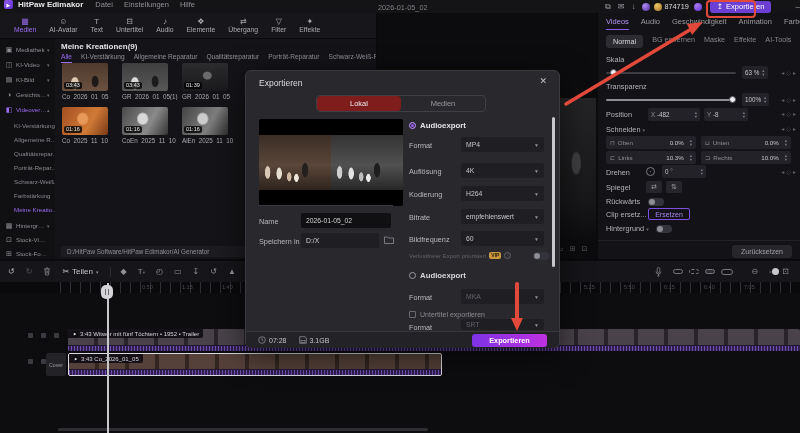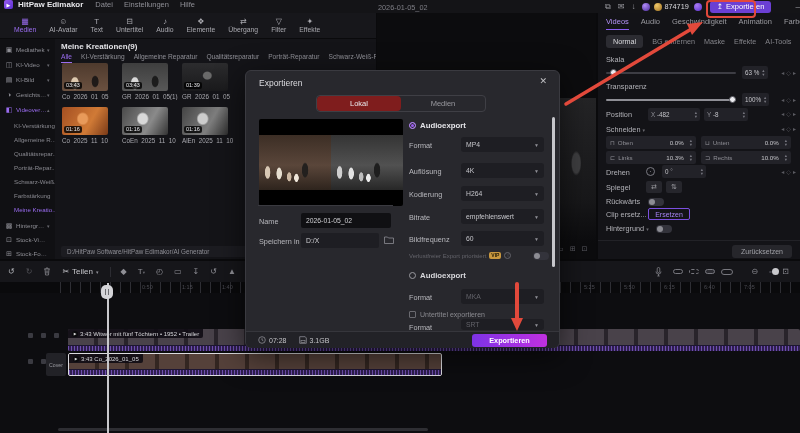--- a/index.html
+++ b/index.html
@@ -39,21 +39,21 @@
 .badge{position:absolute;left:2px;bottom:2px;background:rgba(0,0,0,.8);border-radius:2px;font-size:5.5px;padding:0 2px;color:#e8e8ec;line-height:7px}
 .tname{position:absolute;font-size:6.3px;color:#a8a8ae;width:56px;white-space:nowrap;overflow:hidden}
 #media-path{position:absolute;left:6px;top:207px;width:307px;height:11px;background:#1c1c21;border-radius:2px;display:flex;align-items:center;padding-left:6px;font-size:6.3px;color:#8f8f96}
 
 #player{left:377px;top:13px;width:219px;height:246px;background:#0c0c0e}
 #player-head{position:absolute;left:0;top:0;width:219px;height:17px;background:#151519;display:flex;align-items:center;padding-left:13px;font-size:7.5px;color:#8f8f96}
 
 #props{left:598px;top:13px;width:202px;height:246px;background:#131317}
 #ptabs{position:absolute;left:8px;top:4px;display:flex;gap:12px;font-size:7.5px;color:#9a9aa0}
 .ptab.act{color:#b391f5;border-bottom:1.5px solid #8a5cf0;padding-bottom:3px}
-#pchips{position:absolute;left:8px;top:22px;display:flex;gap:9px;font-size:7.2px;color:#84848a;align-items:center}
+#pchips{position:absolute;left:8px;top:22px;display:flex;gap:9px;font-size:7.2px;color:#84848a;}
 .chip0{background:#2c2c32;border-radius:3px;padding:2px 7px;color:#d8d8dc}
 .plbl{position:absolute;left:8px;font-size:7.3px;color:#b2b2b8}
 .track{position:absolute;height:2px;background:#3d3d44;border-radius:1px}
 .knob{position:absolute;width:7px;height:7px;border-radius:50%;background:#ececf0;border:1px solid #55555c}
 .vbox{position:absolute;display:flex;align-items:center;background:#222228;border-radius:2px;height:13px;padding:0 3px;font-size:6.3px;color:#c4c4c9}
 .stp{display:flex;flex-direction:column;line-height:3.5px;font-size:4.5px;color:#7a7a82;margin-left:3px}
 .kf{position:absolute;right:4px;display:flex;gap:2px;font-size:6px;color:#5a5a61}
 .cropbox{position:absolute;display:flex;align-items:center;background:#222228;border-radius:2px;height:13px;width:90px;padding:0 4px;font-size:6.2px;color:#8f8f96;gap:3px}
 .cropbox b{color:#c4c4c9;font-weight:normal;margin-left:auto}
 .toggle{position:absolute;width:16px;height:8px;border-radius:4px;background:#33333b}

